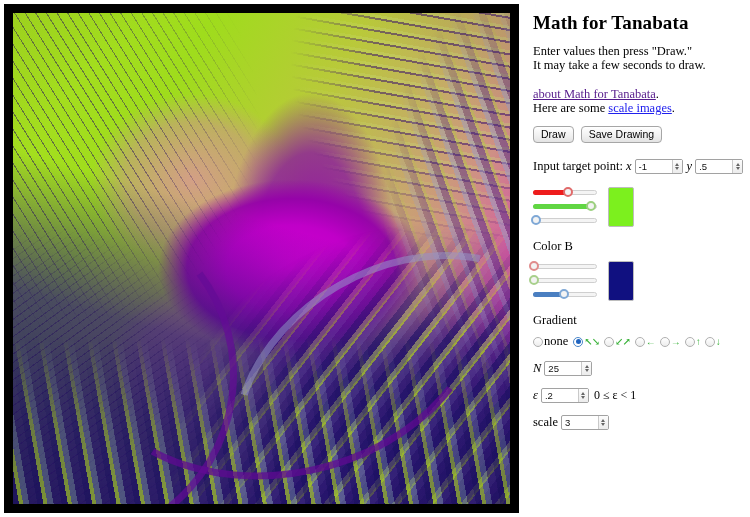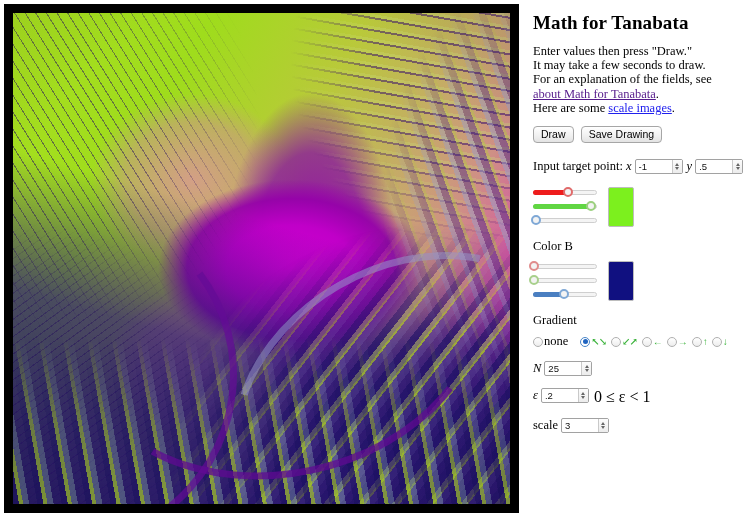--- a/index.html
+++ b/index.html
@@ -317,23 +317,23 @@
   .radio.checked::after {
     content: "";
     position: absolute;
     left: 50%; top: 50%;
     width: 5px; height: 5px;
     margin: -2.5px 0 0 -2.5px;
     border-radius: 50%;
     background: #1f64c0;
   }
   .grad-opt .glyph { margin-right: 3px; line-height: 1; }
-  .grad-opt .lbl-none { font-size: 12.5px; margin-right: 10px; }
-
-  .eps-note { font-size: 16px; margin-left: 1px; }
+  .grad-opt .lbl-none { font-size: 12.5px; margin-right: 3px; }
+
+  .eps-note { font-size: 12px; margin-left: 1px; }
 </style>
 </head>
 <body>
 
 <div class="page">
 
   <div class="canvas-wrap">
     <div class="fractal">
       <div class="fl f-base"></div>
       <div class="fl f-pink-tl"></div>
@@ -356,21 +356,21 @@
     </div>
   </div>
 
   <div class="panel">
 
     <h1 class="title">Math for Tanabata</h1>
 
     <div class="intro">
       <span>Enter values then press "Draw."</span><br>
       <span>It may take a few seconds to draw.</span><br>
-      <span>For an explanation of the fields, see</span><br>
+      <br>
       <a href="#">about Math for Tanabata</a><span>.</span><br>
       <span>Here are some </span><a href="#" class="unvisited">scale images</a><span>.</span>
     </div>
 
     <div class="btnrow">
       <button class="webbtn">Draw</button>
       <button class="webbtn">Save Drawing</button>
     </div>
 
     <div class="field-row">

